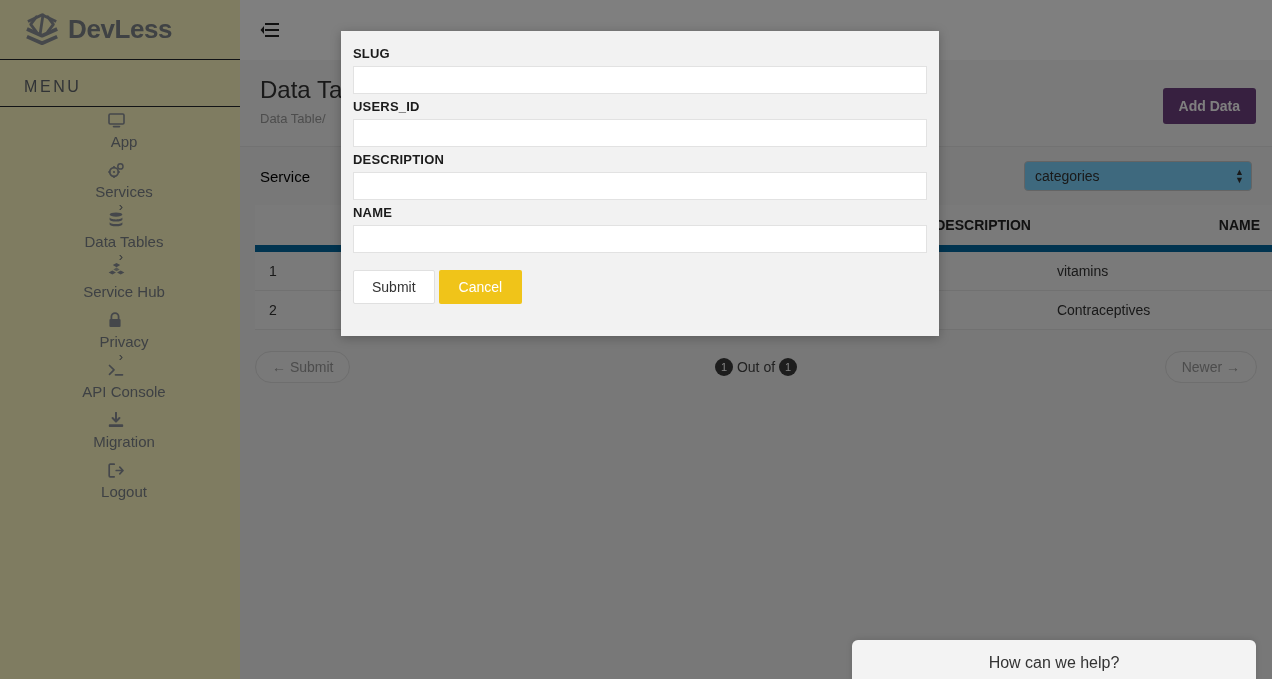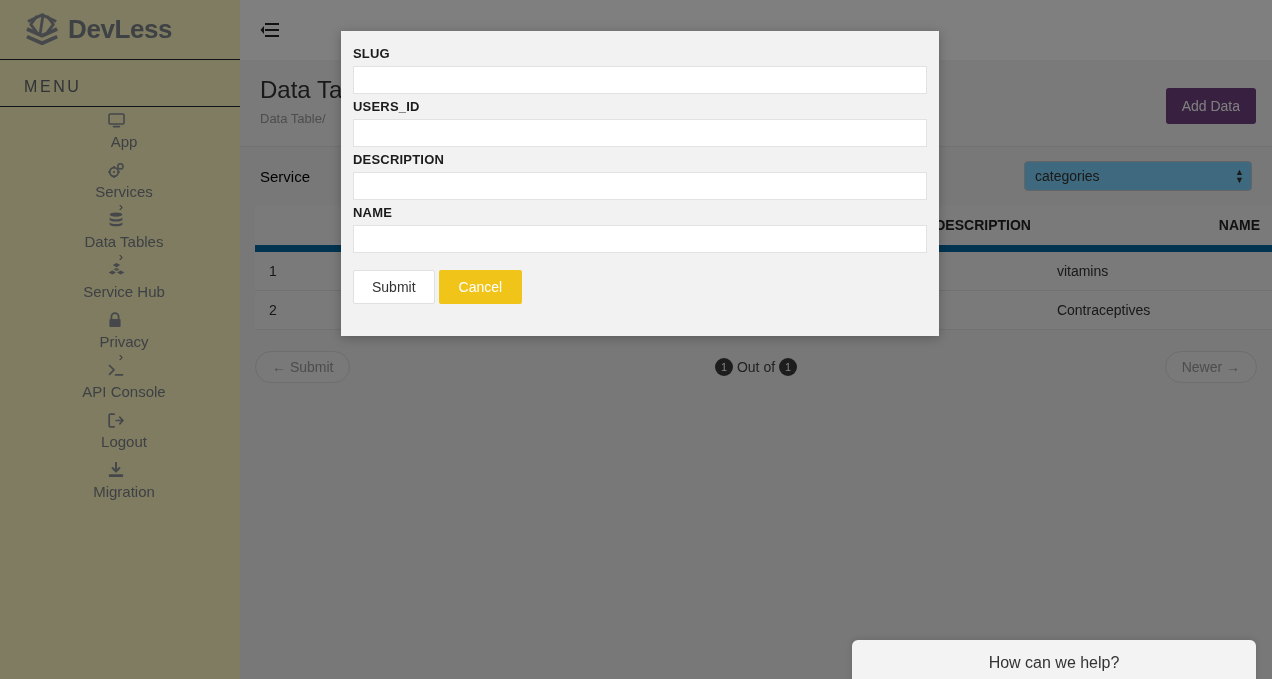--- a/index.html
+++ b/index.html
@@ -61,21 +61,21 @@
     background: #f4f4f4; padding: 16px 32px 20px 20px;
     position: relative; border-bottom: 1px solid #e4e4e4;
   }
   .page-title { font-size: 24px; color: #333; font-weight: 400; }
   .breadcrumb { font-size: 13px; color: #9a9a9a; margin-top: 7px; }
   .add-data-btn {
     position: absolute; right: 16px; top: 28px;
     background: #6f4080; color: #ffffff;
     border: none; border-radius: 3px;
     padding: 10px 16px; font-size: 14px;
-    font-family: "Liberation Sans", sans-serif; cursor: pointer;
+    font-family: "Liberation Sans", sans-serif; cursor: pointer; font-weight: bold;
   }
 
   .filter-row {
     display: flex; align-items: center; justify-content: space-between;
     padding: 14px 20px; background: #f0f0f0;
   }
   .service-label { font-size: 15px; color: #000000; text-align: center; }
   .table-select {
     width: 228px; height: 30px;
     border: 1px solid #c9c9c9; border-radius: 4px;
@@ -274,37 +274,37 @@
           <path d="M1.5 2.5 L6 6.9 L1.5 11.3" stroke="#8a8f96" stroke-width="1.7" stroke-linecap="round" stroke-linejoin="round"></path>
           <path d="M7.5 11.8 h7" stroke="#8a8f96" stroke-width="1.7" stroke-linecap="round"></path>
         </svg>
       </span>
       <span class="nav-label">API Console</span>
       <span class="nav-chevron"></span>
     </div>
 
     <div class="nav-item">
       <span class="nav-icon">
+        <svg width="16" height="16" viewBox="0 0 16 16" fill="#8a8f96">
+          <path d="M8 0.8 V8.4 M4.6 6 L8 9.6 L11.4 6" stroke="#8a8f96" stroke-width="2" fill="none" stroke-linecap="round" stroke-linejoin="round"></path>
+          <rect x="0.8" y="12.2" width="14.4" height="2.8" rx="0.8"></rect>
+        </svg>
+      </span>
+      <span class="nav-label">Migration</span>
+      <span class="nav-chevron"></span>
+    </div>
+
+    <div class="nav-item">
+      <span class="nav-icon">
         <svg width="16" height="15" viewBox="0 0 16 15" fill="none">
           <path d="M6.2 1.2 H2.2 a1 1 0 0 0-1 1 v10.6 a1 1 0 0 0 1 1 H6.2" stroke="#8a8f96" stroke-width="1.7" stroke-linecap="round"></path>
           <path d="M8.2 7.5 H15 M11.8 4.2 L15 7.5 L11.8 10.8" stroke="#8a8f96" stroke-width="1.7" fill="none" stroke-linecap="round" stroke-linejoin="round"></path>
         </svg>
       </span>
       <span class="nav-label">Logout</span>
-      <span class="nav-chevron"></span>
-    </div>
-
-    <div class="nav-item">
-      <span class="nav-icon">
-        <svg width="16" height="16" viewBox="0 0 16 16" fill="#8a8f96">
-          <path d="M8 0.8 V8.4 M4.6 6 L8 9.6 L11.4 6" stroke="#8a8f96" stroke-width="2" fill="none" stroke-linecap="round" stroke-linejoin="round"></path>
-          <rect x="0.8" y="12.2" width="14.4" height="2.8" rx="0.8"></rect>
-        </svg>
-      </span>
-      <span class="nav-label">Migration</span>
       <span class="nav-chevron"></span>
     </div>
   </aside>
 
   <main class="main">
 
     <div class="topbar">
       <span class="collapse-icon">
         <svg width="20" height="16" viewBox="0 0 20 16" fill="#222">
           <rect x="5" y="1" width="14" height="2"></rect>

